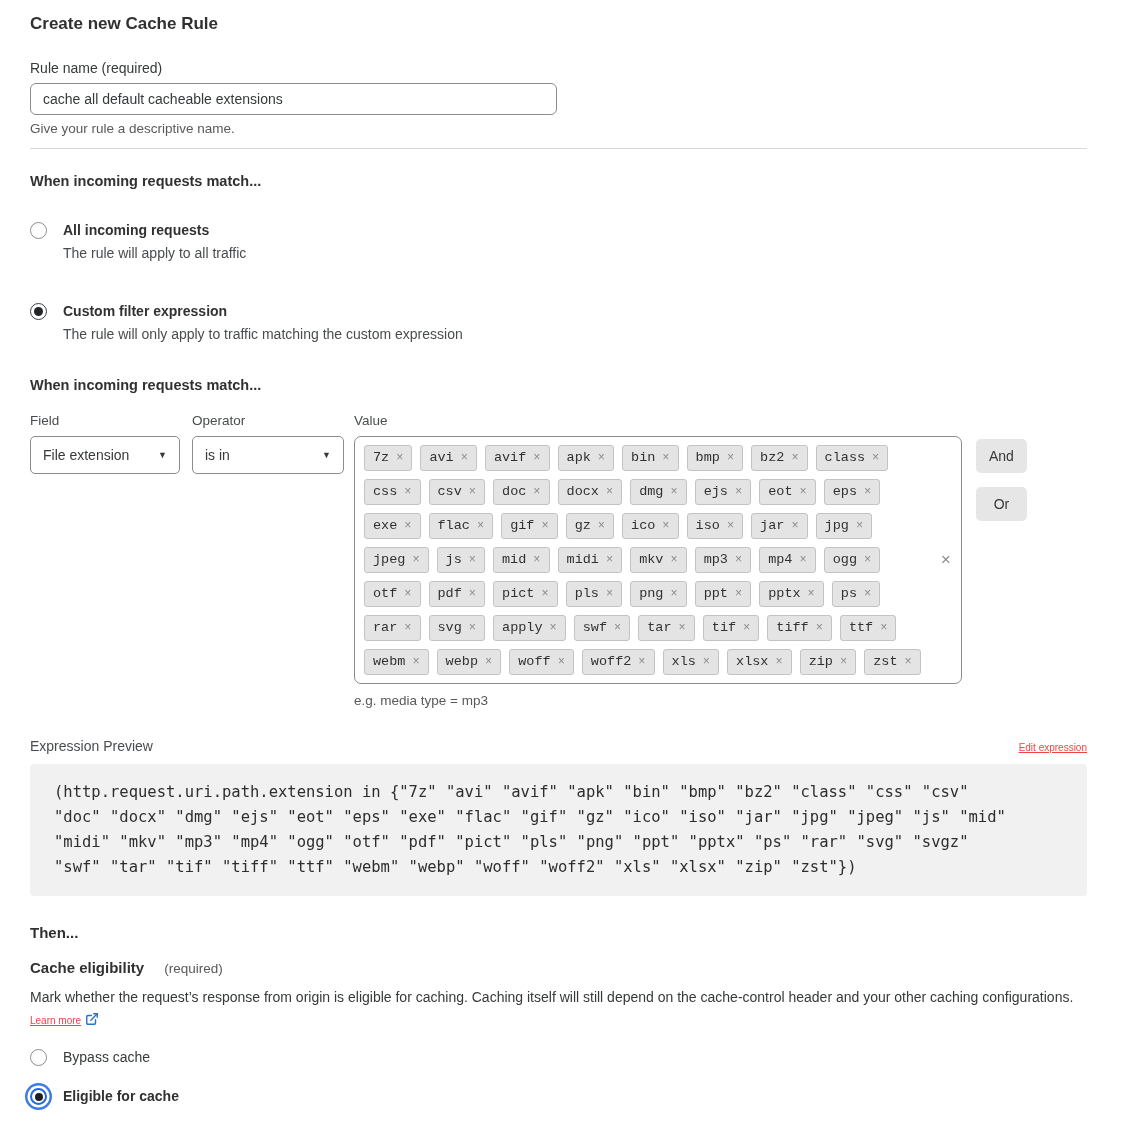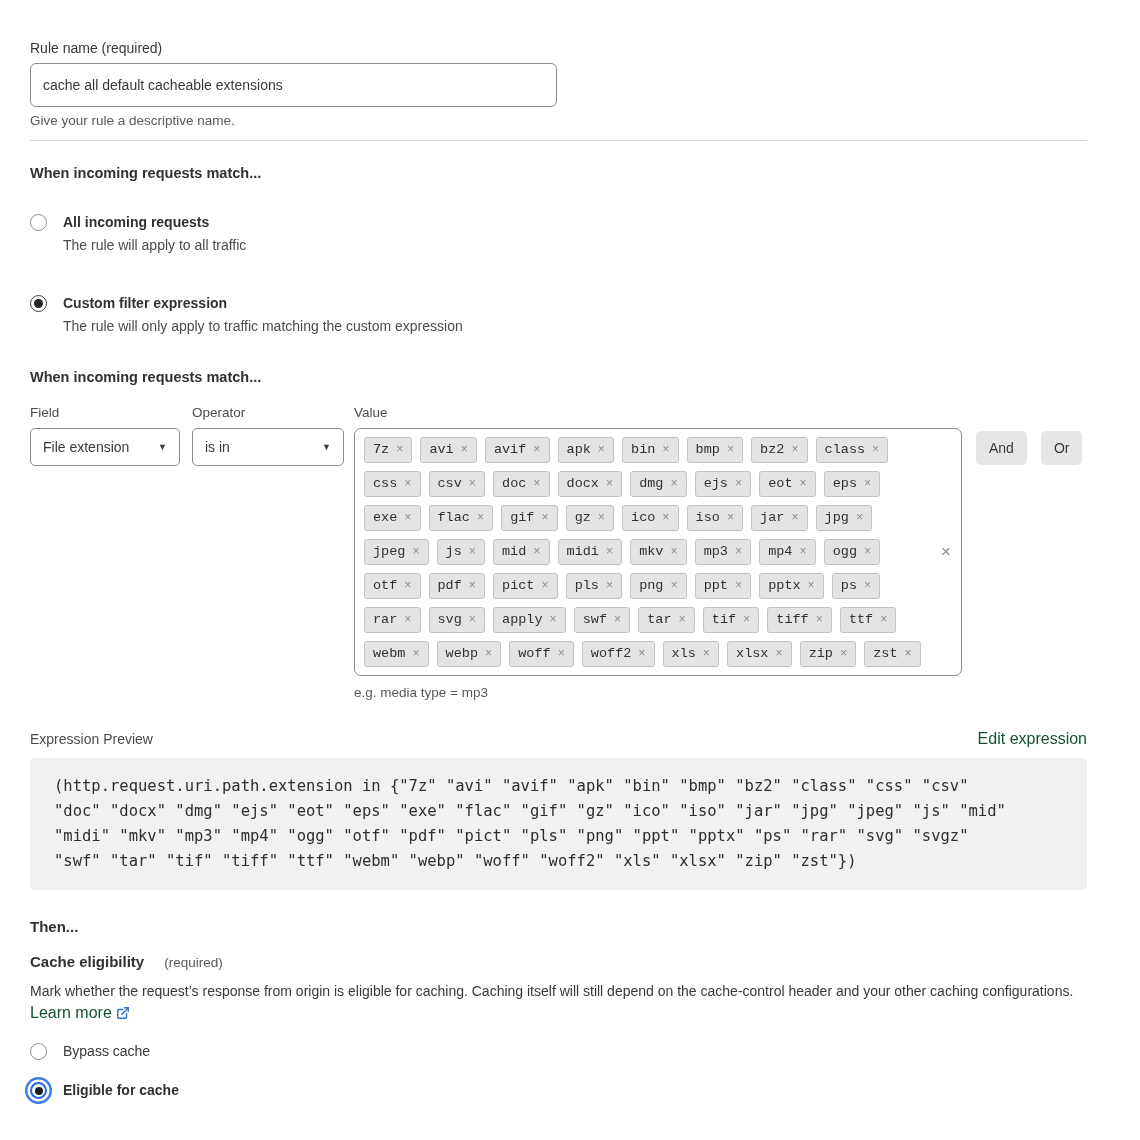--- a/index.html
+++ b/index.html
@@ -4,21 +4,21 @@
 <style>
   * { box-sizing: border-box; margin: 0; padding: 0; }
   html, body { width: 1140px; height: 1140px; background: #fff; overflow: hidden; }
   body { font-family: "Liberation Sans", sans-serif; color: #36393a; font-size: 14px; }
   .container { width: 1057px; margin-left: 30px; padding-top: 14px; }
 
   .page-title { font-size: 17px; font-weight: 700; color: #313131; }
 
   .field-label { font-size: 14px; color: #36393a; margin-top: 26px; }
   .rule-input {
-    display: block; margin-top: 7px; width: 527px; height: 44px;
+    display: block; margin-top: 7px; width: 527px; height: 32px;
     border: 1px solid #8c8c8c; border-radius: 6px; padding: 0 12px;
     font-family: "Liberation Sans", sans-serif; font-size: 14px; color: #36393a;
     outline: none; background: #fff;
   }
   .help-text { margin-top: 6px; font-size: 13.5px; color: #595959; }
 
   .divider { height: 1px; background: #d8d8d8; margin-top: 12px; }
 
   .section-heading { font-size: 15px; font-weight: 700; color: #313131; margin-top: 24px; }
   .sub-heading { font-size: 14.5px; font-weight: 700; color: #313131; margin-top: 24px; }
@@ -64,47 +64,48 @@
   .chip {
     display: inline-flex; align-items: center; background: #e4e4e4;
     border: 1px solid #c3c3c3; border-radius: 3px; padding: 4px 8px;
     font-size: 13.5px; color: #313131; line-height: 16px; white-space: nowrap;
   }
   .chip-x { color: #8c8c8c; font-size: 12px; margin-left: 7px; cursor: pointer; }
   .value-clear {
     position: absolute; right: 10px; top: 50%; transform: translateY(-50%);
     color: #8c8c8c; font-size: 17px; line-height: 17px; cursor: pointer;
   }
-  .conjunction-col { display: flex; margin-left: 14px; margin-top: 26px; gap: 14px; }
+  .conjunction-col { display: flex; margin-left: 14px; margin-top: 26px; gap: 14px; flex-direction: column; }
   .conj-btn {
     background: #e6e6e6; border: none; border-radius: 5px; padding: 9px 13px;
     font-family: "Liberation Sans", sans-serif; font-size: 14px; color: #36393a; cursor: pointer;
   }
   .value-hint { margin-left: 324px; margin-top: 9px; font-size: 13.5px; color: #595959; }
 
   .preview-header { display: flex; justify-content: space-between; align-items: baseline; margin-top: 30px; }
   .preview-label { font-size: 14px; color: #494c4e; }
-  .link { color: #14532d; cursor: pointer; font-size: 16px; }
+  .link { color: #ef4444; text-decoration: underline; cursor: pointer; font-size: 10px; }
   .code-block {
     margin-top: 10px; background: #f1f1f1; border-radius: 4px; padding: 16px 24px;
     font-family: "DejaVu Sans Mono", monospace; font-size: 15.5px; color: #2e2e2e;
     line-height: 25px; white-space: pre-wrap; word-break: break-word;
   }
 
   .eligibility-row { margin-top: 18px; display: flex; align-items: baseline; }
   .eligibility-label { font-size: 15px; font-weight: 700; color: #313131; }
   .required-note { font-size: 13.5px; color: #595959; margin-left: 20px; }
   .eligibility-desc { margin-top: 10px; font-size: 14px; color: #36393a; line-height: 22px; max-width: 1057px; }
   .ext-icon { display: inline-block; vertical-align: -2px; margin-left: 4px; }
 </style>
 </head>
 <body>
 
 <div class="container">
 
+  <div class="page-title">Create new Cache Rule</div>
 
   <div class="field-label">Rule name (required)</div>
   <input class="rule-input" type="text" value="cache all default cacheable extensions" style="">
   <div class="help-text">Give your rule a descriptive name.</div>
 
   <div class="divider"></div>
 
   <div class="sub-heading">When incoming requests match...</div>
 
   <div class="radio-option">

